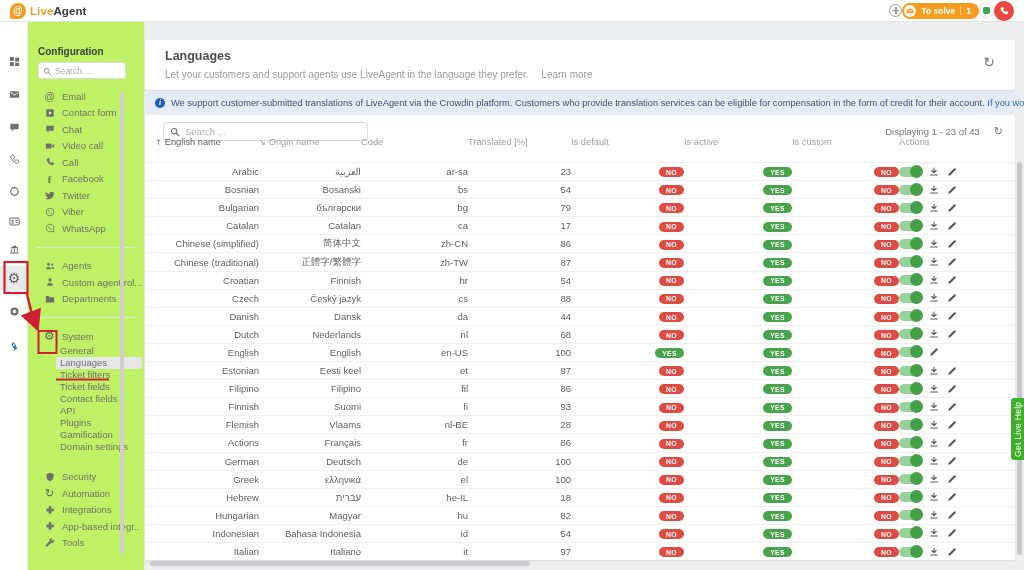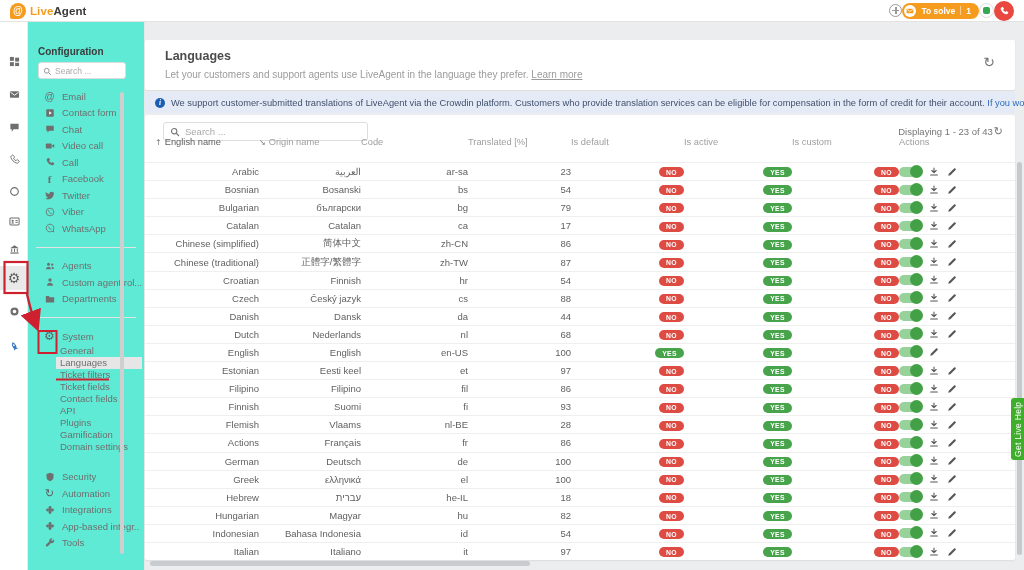--- a/index.html
+++ b/index.html
@@ -30,56 +30,56 @@
   .tb-status i { width:7px; height:7px; border-radius:2px; background:var(--status_green); }
   .tb-call { width:20px; height:20px; border-radius:50%; background:var(--call_red); display:flex; align-items:center; justify-content:center; }
 
   
   #rail { position:absolute; left:0; top:22px; width:28px; height:548px; background:#fff; border-right:1px solid #ececec; z-index:5; }
   .rail-item { position:absolute; left:0; width:28px; height:24px; display:flex; align-items:center; justify-content:center; color:#6d6d6d; cursor:pointer; }
   .rail-item.active { background:#e9e9e9; }
   .glyph { font-size:12px; line-height:1; color:#5f5f5f; font-family:"DejaVu Sans", sans-serif; }
 
   
-  #sidebar { position:absolute; left:28px; top:22px; width:117px; height:548px; background:#5eead4; border-right:1px solid #e6e6e6; z-index:5; }
+  #sidebar { position:absolute; left:28px; top:22px; width:117px; height:548px; background:#bef264; border-right:1px solid #e6e6e6; z-index:5; }
   .sb-title { position:absolute; top:24px; left:10px; font-size:10px; font-weight:bold; color:#3c3c3c; }
   .sb-search { position:absolute; top:40px; left:10px; width:88px; height:17px; background:#fff; border:1px solid #ddd;
                border-radius:3px; display:flex; align-items:center; padding:0 4px; gap:3px; }
   .sb-search input { border:0; outline:0; width:58px; font-size:8.5px; color:#616161; background:transparent; }
   .sb-search input::placeholder { color:#a9a9a9; }
   .sb-list { position:absolute; top:62px; left:0; right:0; padding-top:4px; }
   .sb-item { height:16.5px; display:flex; align-items:center; gap:7px; padding-left:16px; font-size:9.5px; color:#6f6f6f; cursor:pointer; }
   .sb-item .ic { width:11px; height:11px; display:flex; align-items:center; justify-content:center; color:#6f6f6f; flex:none; }
   .sb-sub { height:12px; display:flex; align-items:center; padding-left:32px; font-size:9.5px; color:#6f6f6f; cursor:pointer; }
   .sb-sub.active { background:#e6e6e6; margin-left:28px; margin-right:2px; padding-left:4px; }
   .sb-div { height:1px; background:#e3e3e3; margin:10px 8px; }
   .mt6 { margin-top:16px; } .mt4 { margin-top:4px; }
   .sb-scroll { position:absolute; left:92px; top:70px; width:4px; height:462px; background:#cfcfcf; border-radius:2px; }
 
   
   #main { position:absolute; left:145px; top:22px; width:879px; height:548px; }
   .card { position:absolute; left:0; width:870px; background:#fff; border-radius:2px; box-shadow:0 1px 2px rgba(0,0,0,.07); }
   .head-card { top:18px; height:50px; }
   .pg-title { position:absolute; top:9px; left:20px; font-size:12.5px; font-weight:bold; color:#4c4c4c; }
   .pg-sub { position:absolute; top:29px; left:20px; font-size:10px; color:#9b9b9b; }
-  .pg-sub .learn { color:#9b9b9b; text-decoration:underline; cursor:pointer; }
+  .pg-sub .learn { color:#9b9b9b; cursor:pointer;margin-left:10px; }
   .refresh { color:#757575; cursor:pointer; line-height:1; }
   .head-card .refresh { position:absolute; right:20px; top:15px; font-size:14px; }
   .banner { position:absolute; top:70px; left:0; width:870px; height:21px; background:var(--banner_bg); border-radius:2px;
             display:flex; align-items:center; padding:0 10px; gap:6px; }
   .bn-text { font-size:9.3px; color:#41506b; white-space:nowrap; }
   .bn-link { color:var(--link_blue); cursor:pointer; }
   .info-ic { width:10px; height:10px; border-radius:50%; background:#1a5db4; color:#fff; font-size:7.5px; font-weight:bold;
              display:flex; align-items:center; justify-content:center; flex:none; font-family:"Liberation Serif", serif; font-style:italic; }
   .table-card { top:93px; height:445px; overflow:hidden; }
   .tbl-search { position:absolute; top:7px; left:18px; width:205px; height:19px; border:1px solid #ddd; border-radius:3px;
                 display:flex; align-items:center; padding:0 6px; gap:5px; background:#fff; }
   .tbl-search input { border:0; outline:0; flex:1; font-size:9.5px; color:#616161; background:transparent; }
   .tbl-search input::placeholder { color:#a9a9a9; }
-  .displaying { position:absolute; top:11px; right:12px; font-size:9.5px; color:#757575; display:flex; align-items:center; gap:1px; }
+  .displaying { position:absolute; top:11px; right:12px; font-size:9.5px; color:#757575; display:flex; align-items:center; gap:14px; }
   .displaying .refresh { font-size:11px; }
   .thead, .trow { display:grid; grid-template-columns:104px 102px 107px 103px 113px 108px 107px 1fr; padding:0 10px; align-items:center; }
   .thead { position:absolute; top:19px; left:0; width:870px; height:16px; font-size:9.3px; color:#9e9e9e; }
   .thead .h0 { color:#616161; }
   .sortg { font-size:8px; margin-right:3px; color:#757575; font-family:"DejaVu Sans", sans-serif; }
   .tbody { position:absolute; top:47px; left:0; width:870px;text-align:right; }
   .trow { height:18.1px; font-size:9.5px; color:#616161; border-top:1px solid #efefef; }
   .badge { display:inline-block; padding:1.5px 7px; border-radius:8px; font-size:6.8px; font-weight:bold; color:#fff; letter-spacing:.4px; }
   .badge.yes { background:var(--badge_yes); }
   .badge.no  { background:var(--badge_no); }

